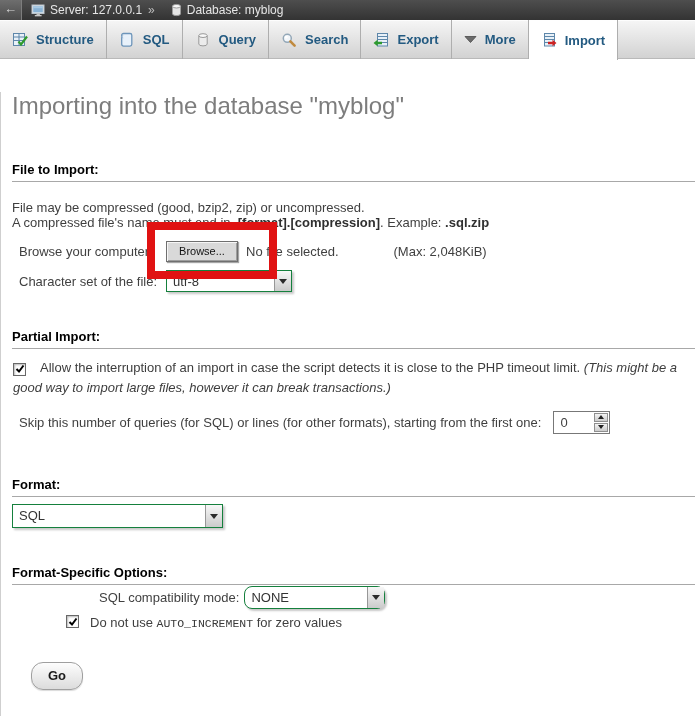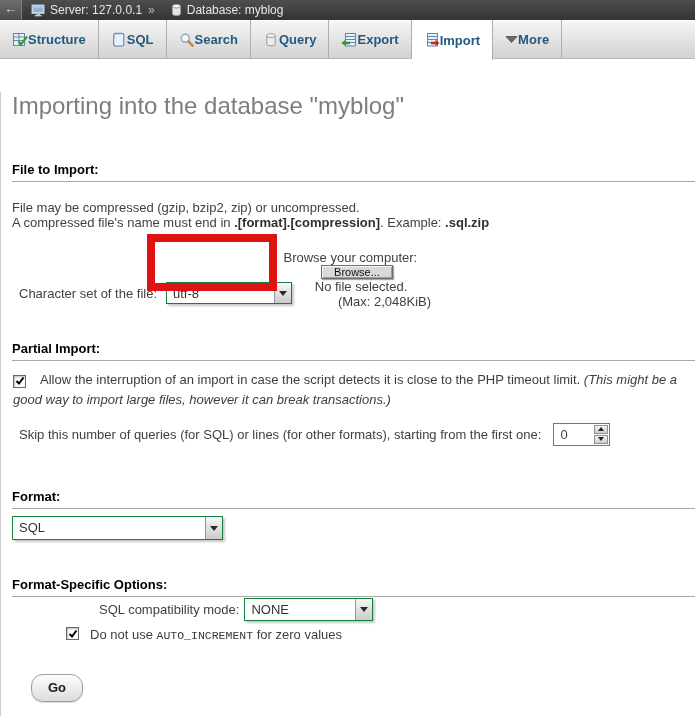--- a/index.html
+++ b/index.html
@@ -9,58 +9,58 @@
   
   .topbar { height:20px; background:linear-gradient(#4e4e4e,#333); display:flex; align-items:center; color:#e6e6e6; font-size:12px; }
   .back-btn { width:22px; height:20px; background:linear-gradient(#6e6e6e,#4b4b4b); border-right:1px solid #7d7d7d;
               color:#d8d8d8; font-size:13px; line-height:18px; text-align:center; cursor:pointer; flex:none; }
   .topbar .ticon { margin:0 4px 0 9px; flex:none; display:flex; }
   .topbar .sep { color:#bdbdbd; margin:0 6px; }
 
   
   .tabbar { height:39px; background:linear-gradient(#f6f6f6,#d2d2d2); border-bottom:1px solid #b9b9b9;
             display:flex; box-shadow:inset 0 1px 0 #fdfdfd; }
-  .tab { height:39px; display:flex; align-items:center; gap:0; padding:0 12px; border-right:1px solid #aeaeae;
+  .tab { height:39px; display:flex; align-items:center; gap:8px; padding:0 12px; border-right:1px solid #aeaeae;
          color:#235a81; font-weight:bold; font-size:13px; cursor:pointer; }
   .tab .icn { display:flex; flex:none; }
   .tab.active { height:40px; background:#fff; }
 
   
   .content { position:relative; border-left:1px solid #cfcfcf; height:656px; background:#fff; }
   h1.title { margin:33px 0 0 11px; font-size:24px; line-height:28px; font-weight:normal; color:#7d7d7d; }
   .sec-head { margin-left:11px; font-weight:bold; color:#000000; padding-bottom:4px; border-bottom:1px solid #a8a8a8; }
   .mt-file { margin-top:42px; } .mt-partial { margin-top:36px; } .mt-format { margin-top:42px; } .mt-fso { margin-top:37px; }
 
   .intro { margin:18px 0 0 11px; line-height:15px; color:#3f3f3f; }
   .intro + .intro { margin-top:0; }
   b { color:#2f2f2f; }
 
   .row { display:flex; align-items:center; padding-left:18px; }
-  .browse-row { margin-top:20px; height:26px; position:relative;flex-direction:column; }
+  .browse-row { margin-top:8px; height:26px; position:relative; }
   .field-label { width:147px; flex:none; color:#414141; }
 
   .browse-btn { width:72px; height:21px; background:#d9d9d9; border:1px solid #6f6f6f; color:#111;
                 font-family:"Liberation Sans",sans-serif; font-size:11px; cursor:pointer;
                 box-shadow:inset 1px 1px 0 #f6f6f6, inset -1px -1px 0 #9d9d9d, 1px 1px 1px rgba(0,0,0,.35); }
   .file-status { margin-left:8px; }
   .max-note { margin-left:55px; }
 
   .hl-rect { position:absolute; left:146px; top:-16px; width:130px; height:57px;
              border:8px solid #e01212; z-index:3; pointer-events:none; }
 
   .charset-row { margin-top:5px; height:24px; }
 
   
   .xselect { display:inline-flex; align-items:stretch; height:22px; background:#fff; border:1px solid #15803d;
              box-shadow:2px 2px 2px rgba(0,0,0,.22); cursor:pointer; }
   .xselect .val { flex:1; padding:3px 4px 0 6px; white-space:nowrap; overflow:hidden; color:#333; }
   .xselect .btn { width:17px; flex:none; background:linear-gradient(#f7f7f7,#cbcbcb); border-left:1px solid #979797;
                   display:flex; align-items:center; justify-content:center; }
   .xselect .btn i { border-left:4px solid transparent; border-right:4px solid transparent; border-top:5px solid #2a2a2a; }
-  .w-charset { width:126px; } .w-format { width:211px; height:24px; } .w-compat { width:129px; height:23px; }
+  .w-charset { width:126px; } .w-format { width:211px; height:24px; } .w-compat { width:141px; height:23px;border-radius:8px; }
 
   
   .cb { width:13px; height:13px; flex:none; background:#fff; border:1px solid #686868;
         box-shadow:inset 1px 1px 2px rgba(0,0,0,.28); display:inline-flex; align-items:center; justify-content:center;
         cursor:pointer; }
   .para-cb { vertical-align:-2px; margin-right:14px; display:inline-flex; }
 
   .allow-para { margin:9px 8px 0 11px; line-height:20px; padding-left:1px; color:#3d3d3d; }
   .allow-para .note { font-style:italic; }
 
@@ -130,81 +130,81 @@
         <path d="M4.5 1.5 h6.5 a1.8 1.8 0 0 1 1.8 1.8 v9 a1.8 1.8 0 0 1 -1.8 1.8 h-6.5 a1.8 1.8 0 0 1 -1.8 -1.8 v-9 a1.8 1.8 0 0 1 1.8 -1.8 z" fill="#e8f1fa" stroke="#6d95ba" stroke-width="1.3"></path>
         <path d="M4.2 3.4 a1.3 1.3 0 0 0 0 2.6" fill="none" stroke="#9cb8d2"></path>
       </svg>
     </span>
     <span>SQL</span>
   </div>
 
   <div class="tab">
     <span class="icn">
       <svg width="16" height="16" viewBox="0 0 16 16">
+        <path d="M3.8 3.6 v8.4 a4.2 1.9 0 0 0 8.4 0 v-8.4" fill="#ececec" stroke="#9a9a9a"></path>
+        <ellipse cx="8" cy="3.6" rx="4.2" ry="1.9" fill="#f8f8f8" stroke="#9a9a9a"></ellipse>
+      </svg>
+    </span>
+    <span>Query</span>
+  </div>
+
+  <div class="tab">
+    <span class="icn">
+      <svg width="16" height="16" viewBox="0 0 16 16">
         <circle cx="6.3" cy="6.3" r="4" fill="#f2f6fa" stroke="#93a7b7" stroke-width="1.5"></circle>
         <circle cx="5.2" cy="5.2" r="1.4" fill="#ffffff" stroke="none"></circle>
         <line x1="9.4" y1="9.4" x2="13.6" y2="13.6" stroke="#c08a3e" stroke-width="2.6" stroke-linecap="round"></line>
       </svg>
     </span>
     <span>Search</span>
-  </div>
-
-  <div class="tab">
-    <span class="icn">
-      <svg width="16" height="16" viewBox="0 0 16 16">
-        <path d="M3.8 3.6 v8.4 a4.2 1.9 0 0 0 8.4 0 v-8.4" fill="#ececec" stroke="#9a9a9a"></path>
-        <ellipse cx="8" cy="3.6" rx="4.2" ry="1.9" fill="#f8f8f8" stroke="#9a9a9a"></ellipse>
-      </svg>
-    </span>
-    <span>Query</span>
   </div>
 
   <div class="tab">
     <span class="icn">
       <svg width="16" height="16" viewBox="0 0 16 16">
         <rect x="4.5" y="1.5" width="10" height="12.5" fill="#e9f1f8" stroke="#5e87aa"></rect>
         <line x1="4.5" y1="4.5" x2="14.5" y2="4.5" stroke="#5e87aa"></line>
         <line x1="4.5" y1="7.5" x2="14.5" y2="7.5" stroke="#5e87aa"></line>
         <line x1="4.5" y1="10.5" x2="14.5" y2="10.5" stroke="#5e87aa"></line>
         <polygon points="0.5,11 4.5,7.8 4.5,9.8 9,9.8 9,12.2 4.5,12.2 4.5,14.2" fill="#2e9b2e"></polygon>
       </svg>
     </span>
     <span>Export</span>
   </div>
 
+  <div class="tab">
+    <span class="icn">
+      <svg width="13" height="9" viewBox="0 0 13 9">
+        <polygon points="1,1.5 12,1.5 6.5,7.5" fill="#6b6b6b" stroke="#4a4a4a" stroke-width="0.8"></polygon>
+      </svg>
+    </span>
+    <span>More</span>
+  </div>
+
   <div class="tab active">
     <span class="icn">
       <svg width="16" height="16" viewBox="0 0 16 16">
         <rect x="3.5" y="1.5" width="10" height="12.5" fill="#e9f1f8" stroke="#5e87aa"></rect>
         <line x1="3.5" y1="4.5" x2="13.5" y2="4.5" stroke="#5e87aa"></line>
         <line x1="3.5" y1="7.5" x2="13.5" y2="7.5" stroke="#5e87aa"></line>
         <line x1="3.5" y1="10.5" x2="13.5" y2="10.5" stroke="#5e87aa"></line>
         <polygon points="15.5,11 11.5,7.8 11.5,9.8 7,9.8 7,12.2 11.5,12.2 11.5,14.2" fill="#cc2222"></polygon>
       </svg>
     </span>
     <span>Import</span>
   </div>
-
-  <div class="tab">
-    <span class="icn">
-      <svg width="13" height="9" viewBox="0 0 13 9">
-        <polygon points="1,1.5 12,1.5 6.5,7.5" fill="#6b6b6b" stroke="#4a4a4a" stroke-width="0.8"></polygon>
-      </svg>
-    </span>
-    <span>More</span>
-  </div>
 </div>
 
 <div class="content">
 
   <h1 class="title">Importing into the database "myblog"</h1>
 
   <div class="sec-head mt-file">File to Import:</div>
 
-  <div class="intro">File may be compressed (gzip, bzip2, zip) or uncompressed.</div>
+  <div class="intro">File may be compressed (good, bzip2, zip) or uncompressed.</div>
   <div class="intro"><span>A compressed file's name must end in </span><b>.[format].[compression]</b><span>. Example: </span><b>.sql.zip</b></div>
 
   <div class="row browse-row">
     <span class="field-label">Browse your computer:</span>
     <button class="browse-btn">Browse...</button>
     <span class="file-status">No file selected.</span>
     <span class="max-note">(Max: 2,048KiB)</span>
     <div class="hl-rect" style="border-color: rgb(224, 18, 18);"></div>
   </div>
 

